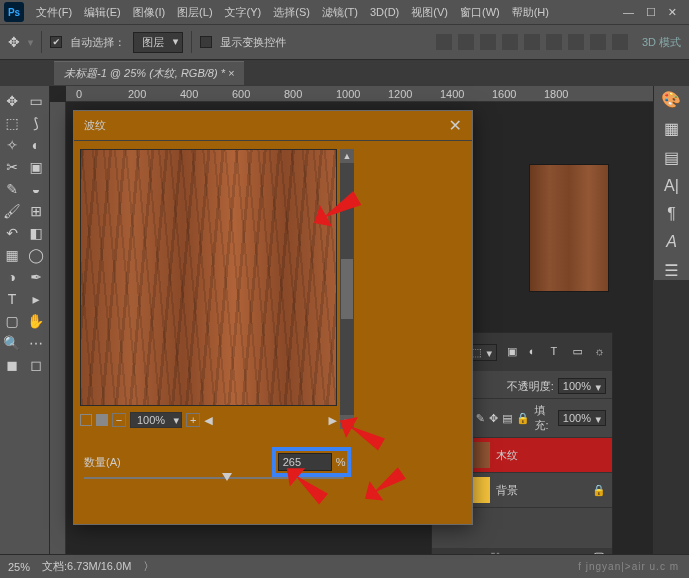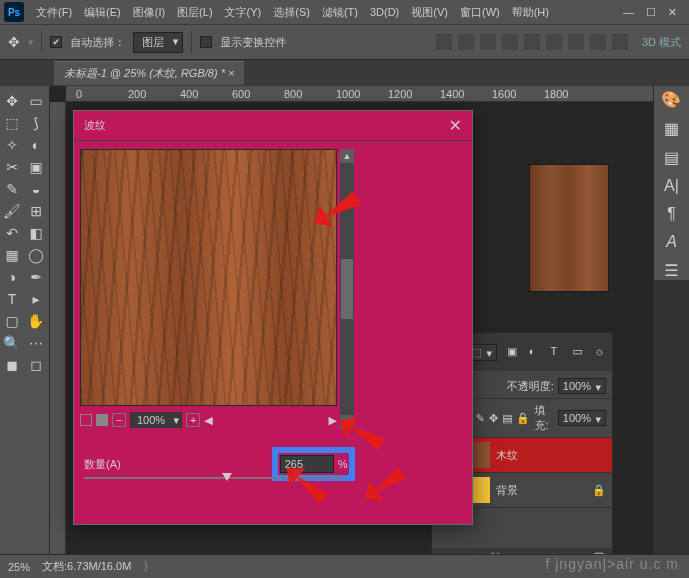--- a/index.html
+++ b/index.html
@@ -32,58 +32,58 @@
 .layers .hdr{background:#383838;padding:4px 6px;display:flex;gap:10px;align-items:center}
 .layers .hdr span.ic{width:14px;height:14px;display:inline-block}
 .layers .opacity{padding:4px 6px;display:flex;align-items:flex-end;gap:4px;border-bottom:1px solid #333;font-size:10px}
 .layers .lock{padding:4px 6px;display:flex;gap:4px;align-items:center;border-bottom:1px solid #333;font-size:10px}
 .layer-item{display:flex;align-items:center;padding:4px 6px;gap:6px;border-bottom:1px solid #333}
 .layer-item .eye{width:14px}
 .layer-item .thumb{width:32px;height:26px}
 .layer-item.sel-layer{background:#b91c1c}
 .layers .footer{display:flex;gap:8px;padding:4px 6px;justify-content:flex-end;background:#383838}
 .statusbar{position:absolute;bottom:0;left:0;right:0;height:24px;background:#535353;border-top:1px solid #2a2a2a;display:flex;align-items:center;padding:0 8px;gap:12px;font-size:10px}
-.dialog{position:absolute;left:73px;top:110px;width:400px;height:415px;background:#be185d;border:1px solid #6a6a6a;box-shadow:0 4px 20px rgba(0,0,0,.5)}
+.dialog{position:absolute;left:73px;top:110px;width:400px;height:415px;background:#a16207;border:1px solid #6a6a6a;box-shadow:0 4px 20px rgba(0,0,0,.5)}
 .dialog .titlebar{height:30px;display:flex;align-items:center;padding:0 10px;border-bottom:1px solid #404040}
 .dialog .titlebar .close{margin-left:auto;font-size:16px;cursor:pointer}
 .dialog .body{padding:10px;position:relative;height:calc(100% - 30px)}
 .preview{position:absolute;left:6px;top:8px;width:257px;height:257px;border:1px solid #2a2a2a;background:linear-gradient(90deg,#8a4a28,#a55d35,#8a4928,#b06338,#8a4928,#a55d35);overflow:hidden}
 .preview:before{content:"";position:absolute;inset:0;background:repeating-linear-gradient(95deg,rgba(0,0,0,.15) 0 3px,transparent 3px 14px),repeating-linear-gradient(85deg,rgba(0,0,0,.12) 0 2px,transparent 2px 11px)}
 .preview-ctrl{position:absolute;left:6px;top:270px;width:257px;height:18px;display:flex;align-items:center;gap:4px;font-size:10px}
 .preview-ctrl .sq{width:12px;height:12px;border:1px solid #888}
 .preview-ctrl .minus,.preview-ctrl .plus{width:14px;height:14px;border:1px solid #777;text-align:center;line-height:12px}
 .preview-ctrl .zoom{border:1px solid #333;background:#3a3a3a;padding:1px 16px 1px 6px;position:relative}
 .preview-ctrl .zoom:after{content:"▾";position:absolute;right:2px}
 .preview-ctrl .lar{margin-left:auto}
 .vscroll{position:absolute;left:266px;top:8px;width:14px;height:280px;background:#454545}
 .vscroll .up,.vscroll .down{height:14px;background:#5c5c5c;text-align:center;font-size:9px;line-height:14px}
 .vscroll .thumb{position:absolute;left:1px;width:12px;height:60px;top:110px;background:#6a6a6a}
 .vscroll .down{position:absolute;bottom:0;width:100%}
 .dlg-btn{width:82px;height:24px;border:1px solid #888;border-radius:12px;display:flex;align-items:center;justify-content:center;cursor:pointer}
 .ok-wrap{position:absolute;right:8px;top:18px;border:2px solid #e21b1b;padding:6px}
 .reset-btn{position:absolute;right:18px;top:66px}
 .field-row{position:absolute;left:10px;display:flex;align-items:center;gap:8px}
 .qty{top:306px}
-.qty .inp-wrap{border:6px solid #3b82f6;padding:2px;display:flex;align-items:center;gap:4px}
+.qty .inp-wrap{border:4px solid #3b82f6;padding:2px;display:flex;align-items:center;gap:4px}
 .qty input{width:54px;background:#3a3a3a;border:1px solid #222;color:#ccc;padding:2px 4px;text-align:left}
 .qty-label-gap{width:135px}
 .slider{position:absolute;left:10px;top:332px;width:260px;height:10px}
 .slider:before{content:"";position:absolute;left:0;right:0;top:4px;height:2px;background:#777}
 .slider .knob{position:absolute;top:0;left:138px;width:0;height:0;border-left:5px solid transparent;border-right:5px solid transparent;border-top:8px solid #ccc}
 .size{top:356px}
 .size .sel-wrap{border:2px solid #e21b1b;padding:2px}
 .size .selw{width:122px;background:#3a3a3a;border:1px solid #222;padding:3px 6px;position:relative}
 .size .selw:after{content:"⌄";position:absolute;right:6px;top:1px}
 .arrow{position:absolute;width:0;height:0;transform-origin:center}
 .arrow.a1{left:320px;top:200px;border-right:40px solid #e21b1b;border-top:8px solid transparent;border-bottom:8px solid transparent;transform:rotate(-30deg)}
 .arrow.a1:after,.arrow.a2:after,.arrow.a3:after,.arrow.a4:after{content:"";position:absolute;left:-10px;top:-12px;border-right:14px solid #e21b1b;border-top:12px solid transparent;border-bottom:12px solid transparent}
 .arrow.a2{left:346px;top:428px;border-right:38px solid #e21b1b;border-top:7px solid transparent;border-bottom:7px solid transparent;transform:rotate(30deg)}
 .arrow.a3{left:290px;top:480px;border-right:38px solid #e21b1b;border-top:7px solid transparent;border-bottom:7px solid transparent;transform:rotate(40deg)}
 .arrow.a4{left:370px;top:476px;border-right:35px solid #e21b1b;border-top:7px solid transparent;border-bottom:7px solid transparent;transform:rotate(325deg)}
-.watermark{position:absolute;right:10px;bottom:6px;color:#888;font-size:14px;letter-spacing:1px}
+.watermark{position:absolute;right:10px;bottom:6px;color:#888;font-size:10px;letter-spacing:1px}
 </style>
 </head>
 <body>
 
 <div class="menubar">
   <div class="ps">Ps</div>
   <span class="mi">文件(F)</span>
   <span class="mi">编辑(E)</span>
   <span class="mi">图像(I)</span>
   <span class="mi">图层(L)</span>

